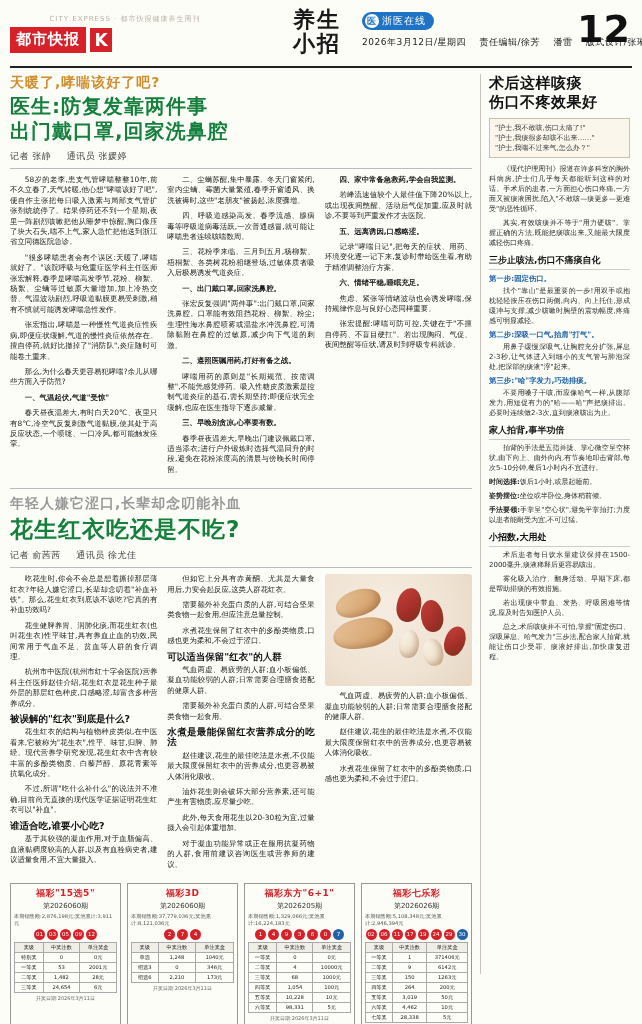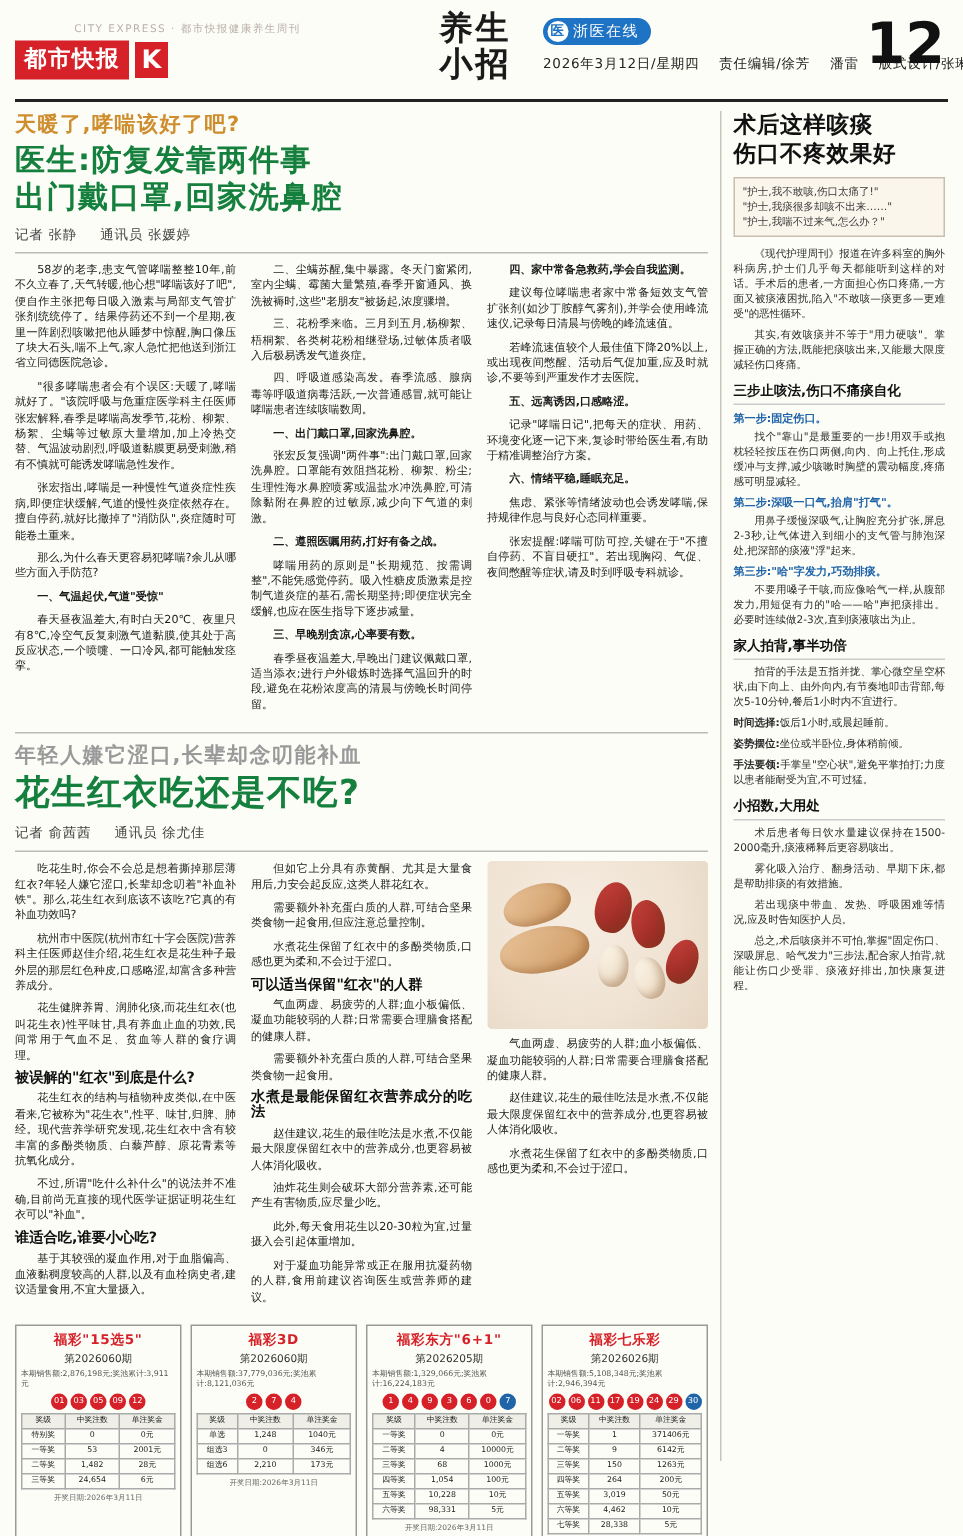--- a/index.html
+++ b/index.html
@@ -162,32 +162,31 @@
           <div style="flex:1; font-size:7.4px; line-height:10.4px; text-align:justify;">
             <p style="text-indent:2em;margin:0 0 5px 0;">58岁的老李,患支气管哮喘整整10年,前不久立春了,天气转暖,他心想"哮喘该好了吧",便自作主张把每日吸入激素与局部支气管扩张剂统统停了。结果停药还不到一个星期,夜里一阵剧烈咳嗽把他从睡梦中惊醒,胸口像压了块大石头,喘不上气,家人急忙把他送到浙江省立同德医院急诊。</p>
             <p style="text-indent:2em;margin:0 0 5px 0;">"很多哮喘患者会有个误区:天暖了,哮喘就好了。"该院呼吸与危重症医学科主任医师张宏解释,春季是哮喘高发季节,花粉、柳絮、杨絮、尘螨等过敏原大量增加,加上冷热交替、气温波动剧烈,呼吸道黏膜更易受刺激,稍有不慎就可能诱发哮喘急性发作。</p>
             <p style="text-indent:2em;margin:0 0 5px 0;">张宏指出,哮喘是一种慢性气道炎症性疾病,即便症状缓解,气道的慢性炎症依然存在。擅自停药,就好比撤掉了"消防队",炎症随时可能卷土重来。</p>
             <p style="text-indent:2em;margin:0 0 5px 0;">那么,为什么春天更容易犯哮喘?余儿从哪些方面入手防范?</p>
             <p style="text-indent:2em;margin:0 0 5px 0;font-weight:bold;">一、气温起伏,气道"受惊"</p>
             <p style="text-indent:2em;margin:0 0 5px 0;">春天昼夜温差大,有时白天20℃、夜里只有8℃,冷空气反复刺激气道黏膜,使其处于高反应状态,一个喷嚏、一口冷风,都可能触发痉挛。</p>
           </div>
           <div style="flex:1; font-size:7.4px; line-height:10.4px; text-align:justify;">
             <p style="text-indent:2em;margin:0 0 5px 0;">二、尘螨苏醒,集中暴露。冬天门窗紧闭,室内尘螨、霉菌大量繁殖,春季开窗通风、换洗被褥时,这些"老朋友"被扬起,浓度骤增。</p>
+            <p style="text-indent:2em;margin:0 0 5px 0;">四、呼吸道感染高发。春季流感、腺病毒等呼吸道病毒活跃,一次普通感冒,就可能让哮喘患者连续咳喘数周。</p>
             <p style="text-indent:2em;margin:0 0 5px 0;">三、花粉季来临。三月到五月,杨柳絮、梧桐絮、各类树花粉相继登场,过敏体质者吸入后极易诱发气道炎症。</p>
-            <p style="text-indent:2em;margin:0 0 5px 0;">四、呼吸道感染高发。春季流感、腺病毒等呼吸道病毒活跃,一次普通感冒,就可能让哮喘患者连续咳喘数周。</p>
             <p style="text-indent:2em;margin:0 0 5px 0;font-weight:bold;">一、出门戴口罩,回家洗鼻腔。</p>
             <p style="text-indent:2em;margin:0 0 5px 0;">张宏反复强调"两件事":出门戴口罩,回家洗鼻腔。口罩能有效阻挡花粉、柳絮、粉尘;生理性海水鼻腔喷雾或温盐水冲洗鼻腔,可清除黏附在鼻腔的过敏原,减少向下气道的刺激。</p>
             <p style="text-indent:2em;margin:0 0 5px 0;font-weight:bold;">二、遵照医嘱用药,打好有备之战。</p>
             <p style="text-indent:2em;margin:0 0 5px 0;">哮喘用药的原则是"长期规范、按需调整",不能凭感觉停药。吸入性糖皮质激素是控制气道炎症的基石,需长期坚持;即便症状完全缓解,也应在医生指导下逐步减量。</p>
             <p style="text-indent:2em;margin:0 0 5px 0;font-weight:bold;">三、早晚别贪凉,心率要有数。</p>
             <p style="text-indent:2em;margin:0 0 5px 0;">春季昼夜温差大,早晚出门建议佩戴口罩,适当添衣;进行户外锻炼时选择气温回升的时段,避免在花粉浓度高的清晨与傍晚长时间停留。</p>
           </div>
           <div style="flex:1; font-size:7.4px; line-height:10.4px; text-align:justify;">
             <p style="text-indent:2em;margin:0 0 5px 0;font-weight:bold;">四、家中常备急救药,学会自我监测。</p>
-            <p style="text-indent:2em;margin:0 0 5px 0;">建议每位哮喘患者家中常备短效支气管扩张剂(如沙丁胺醇气雾剂),并学会使用峰流速仪,记录每日清晨与傍晚的峰流速值。</p>
             <p style="text-indent:2em;margin:0 0 5px 0;">若峰流速值较个人最佳值下降20%以上,或出现夜间憋醒、活动后气促加重,应及时就诊,不要等到严重发作才去医院。</p>
             <p style="text-indent:2em;margin:0 0 5px 0;font-weight:bold;">五、远离诱因,口感略涩。</p>
             <p style="text-indent:2em;margin:0 0 5px 0;">记录"哮喘日记",把每天的症状、用药、环境变化逐一记下来,复诊时带给医生看,有助于精准调整治疗方案。</p>
             <p style="text-indent:2em;margin:0 0 5px 0;font-weight:bold;">六、情绪平稳,睡眠充足。</p>
             <p style="text-indent:2em;margin:0 0 5px 0;">焦虑、紧张等情绪波动也会诱发哮喘,保持规律作息与良好心态同样重要。</p>
             <p style="text-indent:2em;margin:0 0 5px 0;">张宏提醒:哮喘可防可控,关键在于"不擅自停药、不盲目硬扛"。若出现胸闷、气促、夜间憋醒等症状,请及时到呼吸专科就诊。</p>
           </div>
         </div>
       </div>
 
@@ -199,22 +198,22 @@
         <div class="byline">
           <span>记者 俞茜茜</span>
           <span>通讯员 徐尤佳</span>
         </div>
         <div class="rule"></div>
 
         <div style="display:flex; gap:10px;">
 
           <div style="flex:1; font-size:7.4px; line-height:10.4px; text-align:justify;">
             <p style="text-indent:2em;margin:0 0 5px 0;">吃花生时,你会不会总是想着撕掉那层薄红衣?年轻人嫌它涩口,长辈却念叨着"补血补铁"。那么,花生红衣到底该不该吃?它真的有补血功效吗?</p>
+            <p style="text-indent:2em;margin:0 0 5px 0;">花生健脾养胃、润肺化痰,而花生红衣(也叫花生衣)性平味甘,具有养血止血的功效,民间常用于气血不足、贫血等人群的食疗调理。</p>
             <p style="text-indent:2em;margin:0 0 5px 0;">杭州市中医院(杭州市红十字会医院)营养科主任医师赵佳介绍,花生红衣是花生种子最外层的那层红色种皮,口感略涩,却富含多种营养成分。</p>
-            <p style="text-indent:2em;margin:0 0 5px 0;">花生健脾养胃、润肺化痰,而花生红衣(也叫花生衣)性平味甘,具有养血止血的功效,民间常用于气血不足、贫血等人群的食疗调理。</p>
             <div class="sec-title dark">被误解的"红衣"到底是什么?</div>
             <p style="text-indent:2em;margin:0 0 5px 0;">花生红衣的结构与植物种皮类似,在中医看来,它被称为"花生衣",性平、味甘,归脾、肺经。现代营养学研究发现,花生红衣中含有较丰富的多酚类物质、白藜芦醇、原花青素等抗氧化成分。</p>
             <p style="text-indent:2em;margin:0 0 5px 0;">不过,所谓"吃什么补什么"的说法并不准确,目前尚无直接的现代医学证据证明花生红衣可以"补血"。</p>
             <div class="sec-title dark">谁适合吃,谁要小心吃?</div>
             <p style="text-indent:2em;margin:0 0 5px 0;">基于其较强的凝血作用,对于血脂偏高、血液黏稠度较高的人群,以及有血栓病史者,建议适量食用,不宜大量摄入。</p>
           </div>
 
           <div style="flex:1; font-size:7.4px; line-height:10.4px; text-align:justify;">
             <p style="text-indent:2em;margin:0 0 5px 0;">但如它上分具有赤黄酮、尤其是大量食用后,力安会起反应,这类人群花红衣。</p>
             <p style="text-indent:2em;margin:0 0 5px 0;">需要额外补充蛋白质的人群,可结合坚果类食物一起食用,但应注意总量控制。</p>

